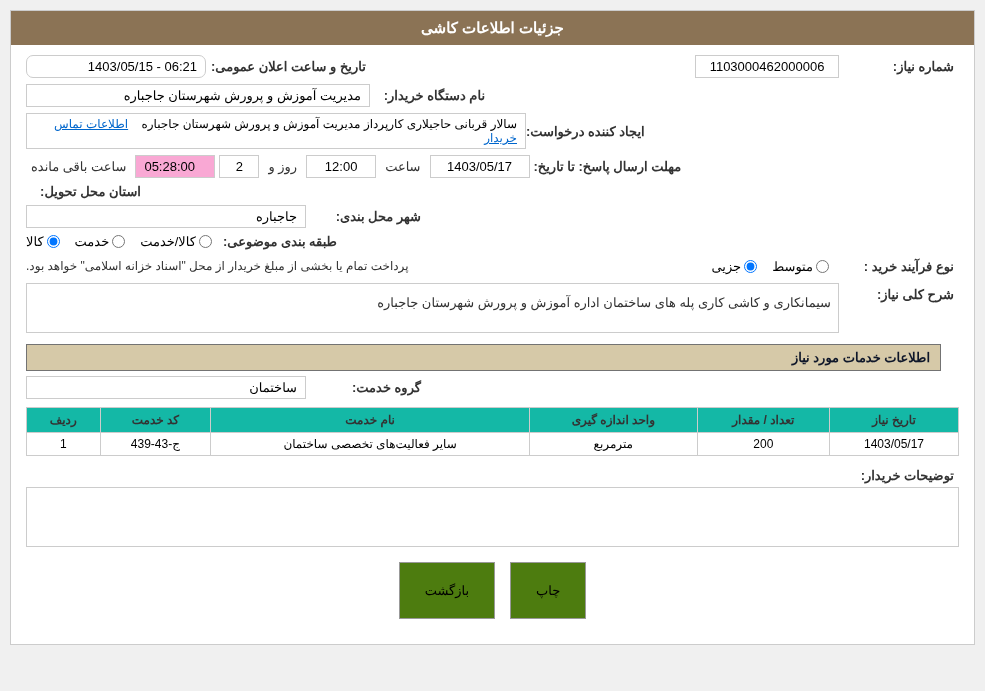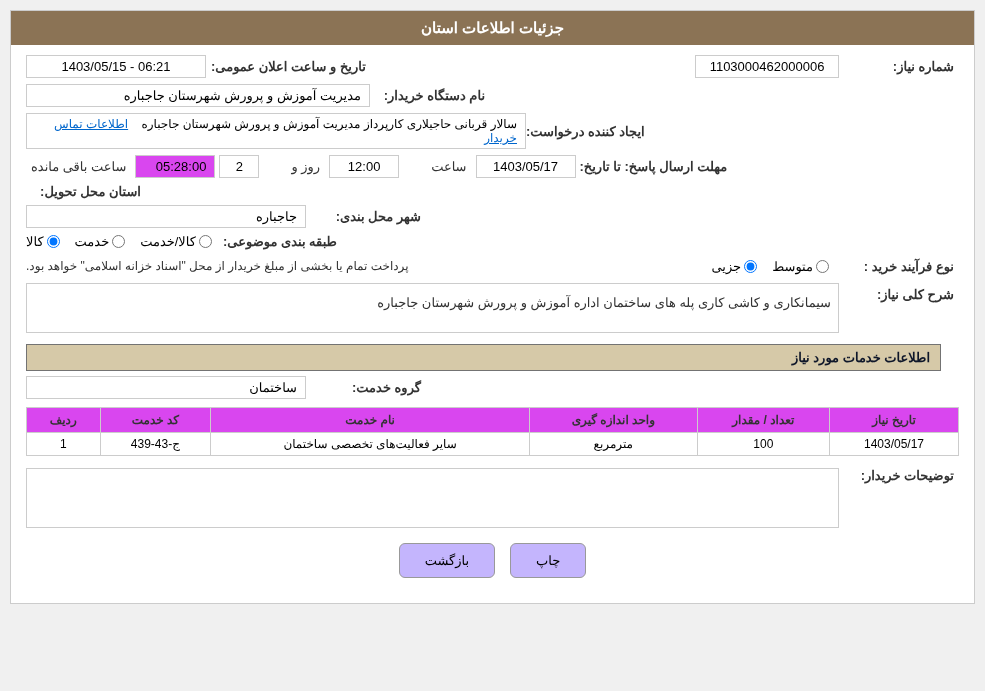--- a/index.html
+++ b/index.html
@@ -79,27 +79,26 @@
       padding: 3px 8px;
       background: #fff;
       text-align: center;
       direction: ltr;
     }
     .inline-label {
       white-space: nowrap;
       padding: 0 5px;
       color: #333;
       font-weight: normal;
-      margin-left: 23px;
     }
     .remain-box {
       border: 1px solid #ccc;
       padding: 3px 8px;
-      background: #d946ef;
-      text-align: right;
+      background: #f9a8d4;
+      text-align: left;
       direction: ltr;
       width: 80px;
     }
     .remain-label {
       white-space: nowrap;
       color: #333;
       padding: 0 5px;
     }
 
     .radio-group {
@@ -142,21 +141,21 @@
 
     .table-section {
       margin-top: 8px;
     }
     .services-table {
       width: 100%;
       border-collapse: collapse;
       font-size: 12px;
     }
     .services-table th {
-      background: #d946ef;
+      background: #14b8a6;
       border: 1px solid #ccc;
       padding: 5px 8px;
       text-align: center;
       font-weight: bold;
       color: #333;
     }
     .services-table td {
       border: 1px solid #ccc;
       padding: 4px 8px;
       text-align: center;
@@ -173,53 +172,53 @@
     }
 
     .btn-row {
       display: flex;
       justify-content: center;
       gap: 15px;
       margin-top: 15px;
       padding-bottom: 15px;
     }
     .btn {
-      padding: 9px 25px;
+      padding: 20px 25px;
       border: 1px solid #999;
-      background: #c4b5fd;
+      background: #4d7c0f;
       cursor: pointer;
       font-family: Tahoma, Arial, sans-serif;
       font-size: 13px;
-      border-radius: 6px;
+      border-radius: 0;
     }
     .radio-row {
       display: flex;
       align-items: center;
       justify-content: flex-end;
       gap: 10px;
       margin-bottom: 6px;
       direction: rtl;
     }
   </style>
 </head>
 <body>
 
 <div class="page-wrapper">
   <div class="main-card">
     <div class="card-header">
-      <span>جزئیات اطلاعات استان</span>
+      <span>جزئیات اطلاعات کاشی</span>
     </div>
     <div class="card-body">
 
       <div class="info-row">
         <span class="label">شماره نیاز:</span>
         <div class="value-box small" style="direction:ltr; text-align:center;">1103000462000006</div>
         <span style="flex:1;"></span>
         <span class="label" style="min-width:auto; padding-left:5px;">تاریخ و ساعت اعلان عمومی:</span>
-        <div class="value-box" style="direction:ltr; text-align:center; width:180px;">1403/05/15 - 06:21</div>
+        <div class="value-box" style="direction:ltr; width:180px;border-radius:7px;">1403/05/15 - 06:21</div>
       </div>
 
       <div class="info-row">
         <span class="label">نام دستگاه خریدار:</span>
         <div class="value-box wide">مدیریت آموزش و پرورش شهرستان جاجباره</div>
       </div>
 
       <div class="info-row">
         <span class="label">ایجاد کننده درخواست:</span>
         <div class="value-box" style="width:500px; font-size:12px;">
@@ -306,31 +305,31 @@
               <th>تعداد / مقدار</th>
               <th>واحد اندازه گیری</th>
               <th>نام خدمت</th>
               <th>کد خدمت</th>
               <th>ردیف</th>
             </tr>
           </thead>
           <tbody id="services-tbody">
           <tr>
       <td>1403/05/17</td>
-      <td>100</td>
+      <td>200</td>
       <td>مترمربع</td>
       <td>سایر فعالیت‌های تخصصی ساختمان</td>
       <td>ج-43-439</td>
       <td>1</td>
     </tr>
             </tbody>
         </table>
       </div>
 
-      <div class="info-row" style="align-items:flex-start; margin-top:8px;">
+      <div class="info-row" style="align-items:flex-start; margin-top:8px;flex-direction:column;">
         <span class="label" style="padding-top:4px;">توضیحات خریدار:</span>
         <div class="tawzihat-box"></div>
       </div>
 
       <div class="btn-row">
         <button class="btn">چاپ</button>
         <button class="btn">بازگشت</button>
       </div>
 
     </div>

